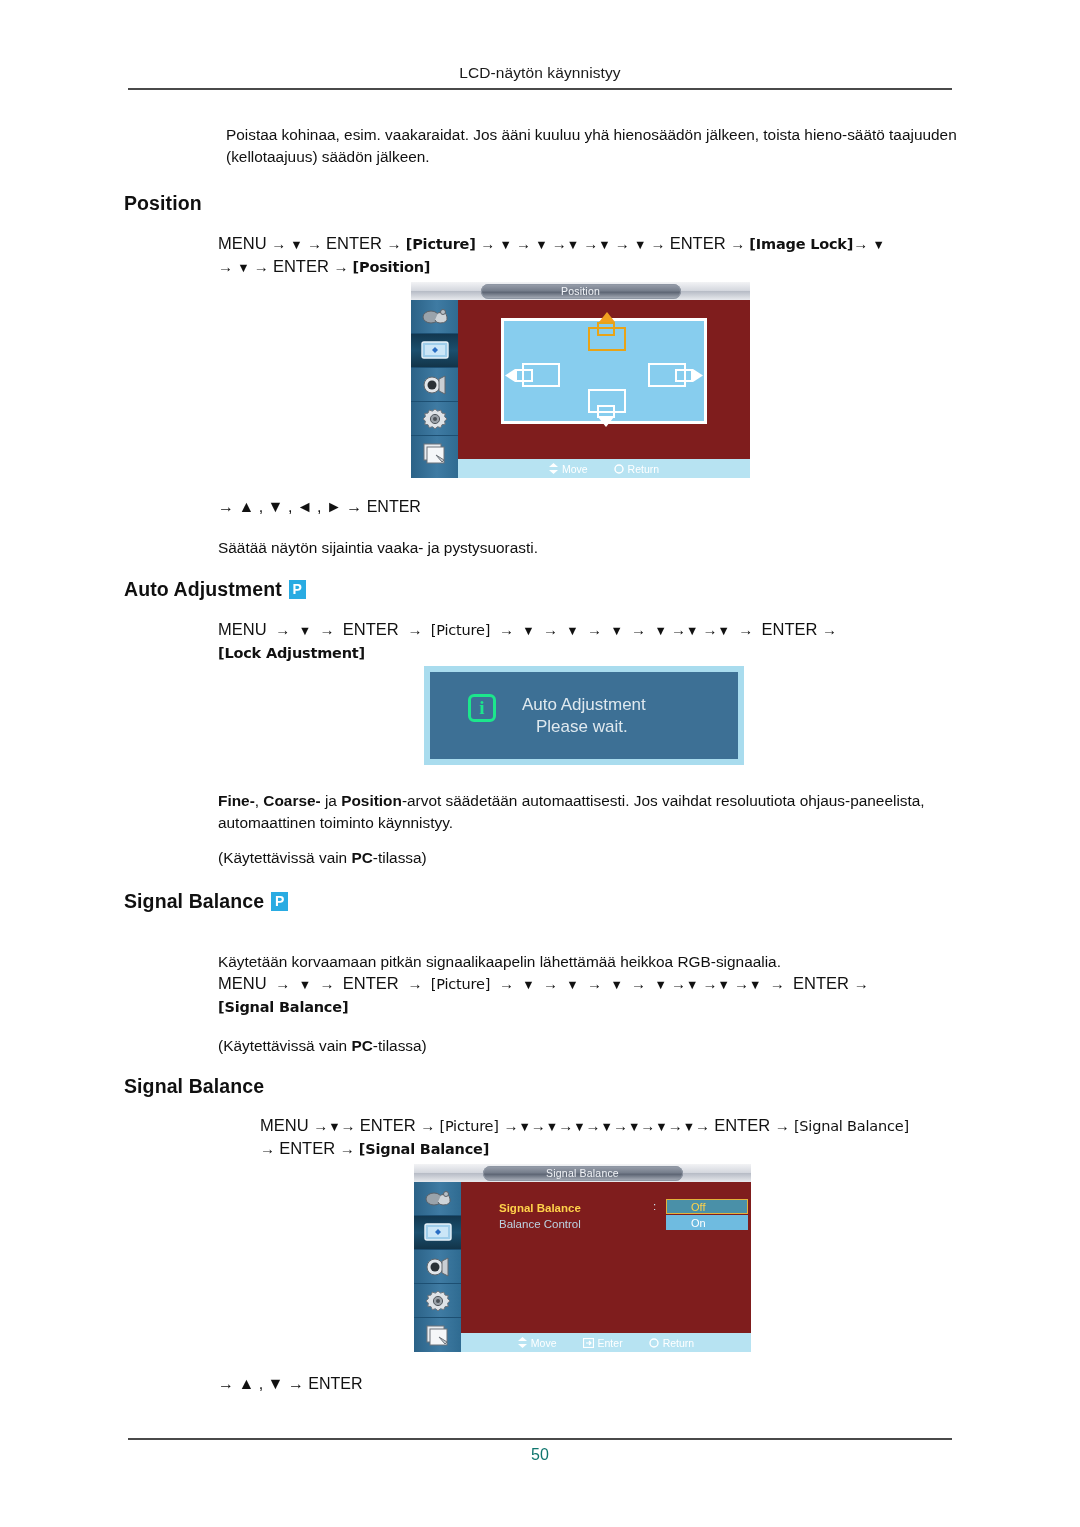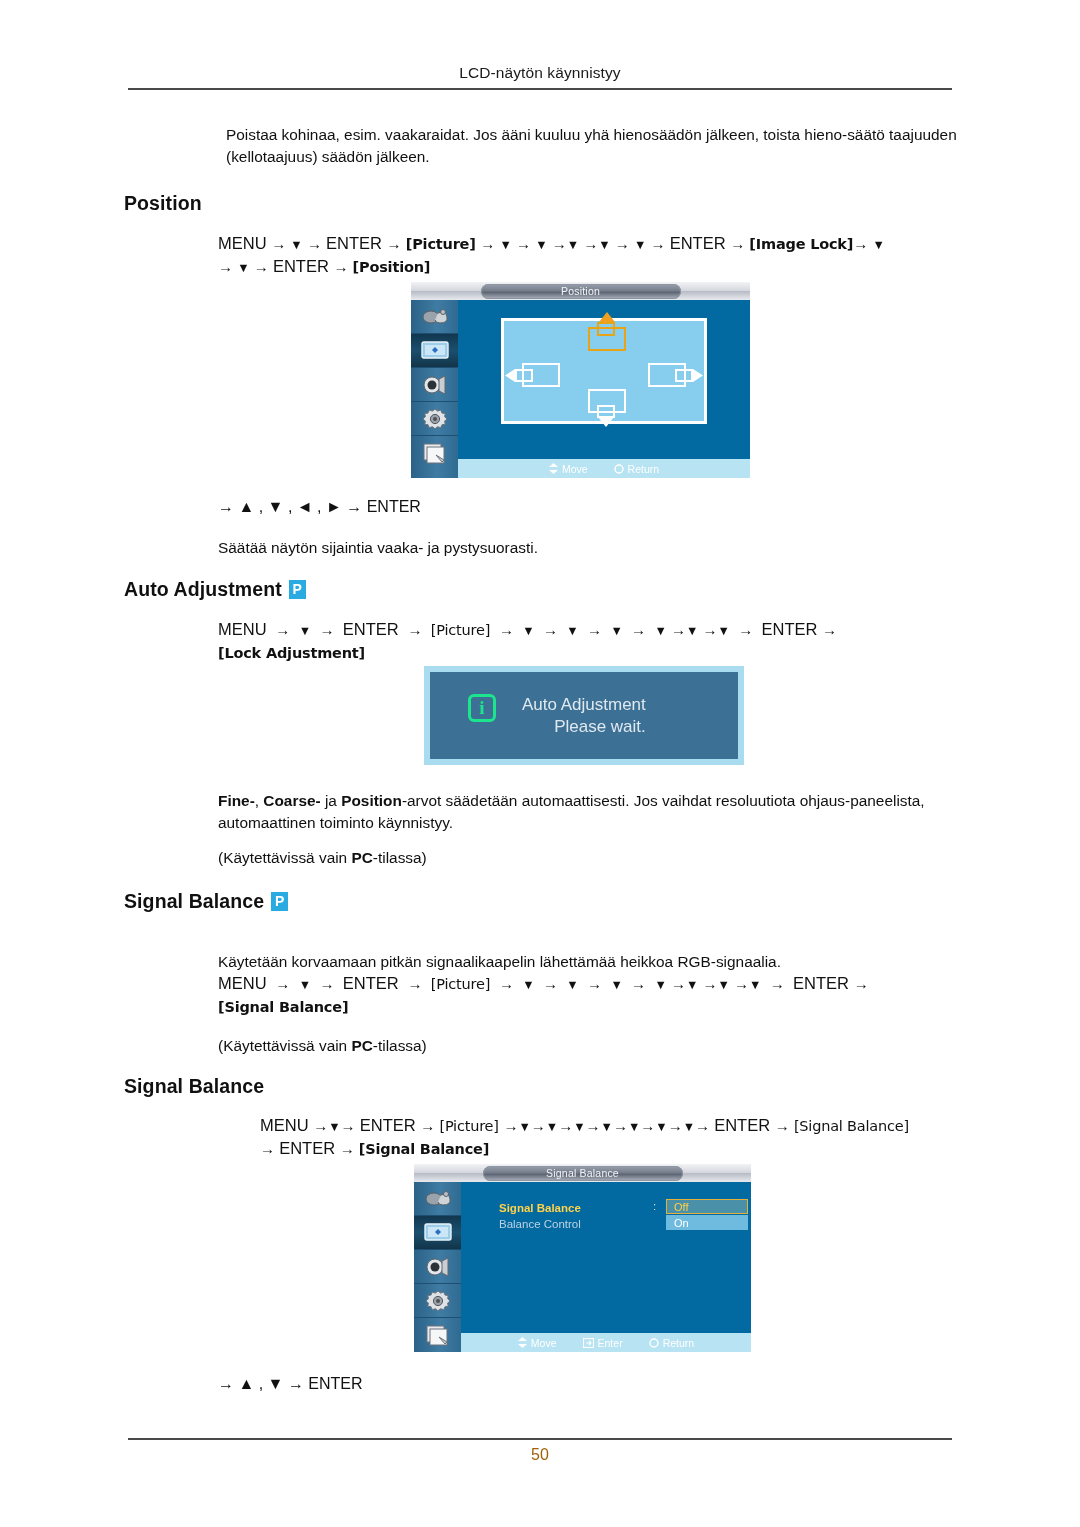--- a/index.html
+++ b/index.html
@@ -43,21 +43,21 @@
     height: 0;
     border-top: 2px solid #4a4a4a;
   }
   .page-number {
     position: absolute;
     top: 1446px;
     left: 128px;
     width: 824px;
     text-align: center;
     font-size: 16px;
-    color: #a16207;
+    color: #0f766e;
   }
 
   
   .para {
     position: absolute;
     font-size: 15.4px;
     line-height: 1.42;
     color: #101010;
   }
   .para b { font-weight: bold; }
@@ -165,21 +165,21 @@
     align-items: center;
     justify-content: center;
     position: relative;
   }
   .osd-ic.sel {
     background: linear-gradient(180deg,#12374f 0%,#1b4f6e 50%,#123449 100%);
   }
   .osd-main {
     flex: 1;
     position: relative;
-    background: #0369a1;
+    background: #7f1d1d;
   }
   .osd-footer {
     position: absolute;
     left: 0; right: 0; bottom: 0;
     height: 19px;
     background: #b7e3f2;
     display: flex;
     align-items: center;
     justify-content: center;
     gap: 26px;
@@ -232,32 +232,32 @@
     font-size: 19px;
     font-family: "Liberation Serif", serif;
     box-sizing: border-box;
   }
   .aa-text {
     margin-left: 26px;
     color: #dfe9ef;
     font-size: 17px;
     line-height: 1.32;
   }
-  .aa-text .l2 { margin-left: 14px; text-align: right; }
+  .aa-text .l2 { margin-left: 14px; }
 
   
   .sb-labels { position:absolute; left:38px; top:18px; font-size:11.5px; line-height:16px; }
   .sb-lab1 { color:#ffd24a; font-weight:bold; }
   .sb-lab2 { color:#bcd3e2; }
   .sb-colon { position:absolute; left:192px; top:18px; color:#cfe2ee; font-size:11.5px; }
   .sb-opts { position:absolute; left:205px; top:17px; }
   .sb-opt {
     width: 82px; height: 15px;
     font-size: 11px; line-height: 15px;
-    padding-left: 7px;
+    padding-left: 24px;
     box-sizing: border-box;
   }
   .sb-opt.off { background:#4a90a8; color:#ffd24a; border:1px solid #e3b23c; }
   .sb-opt.on  { background:#6fbbe0; color:#ffffff; margin-top:1px; border:1px solid #6fbbe0;}
 </style>
 </head>
 <body>
 
 <div class="page-header">LCD-näytön käynnistyy</div>
 <div class="rule-top"></div>

